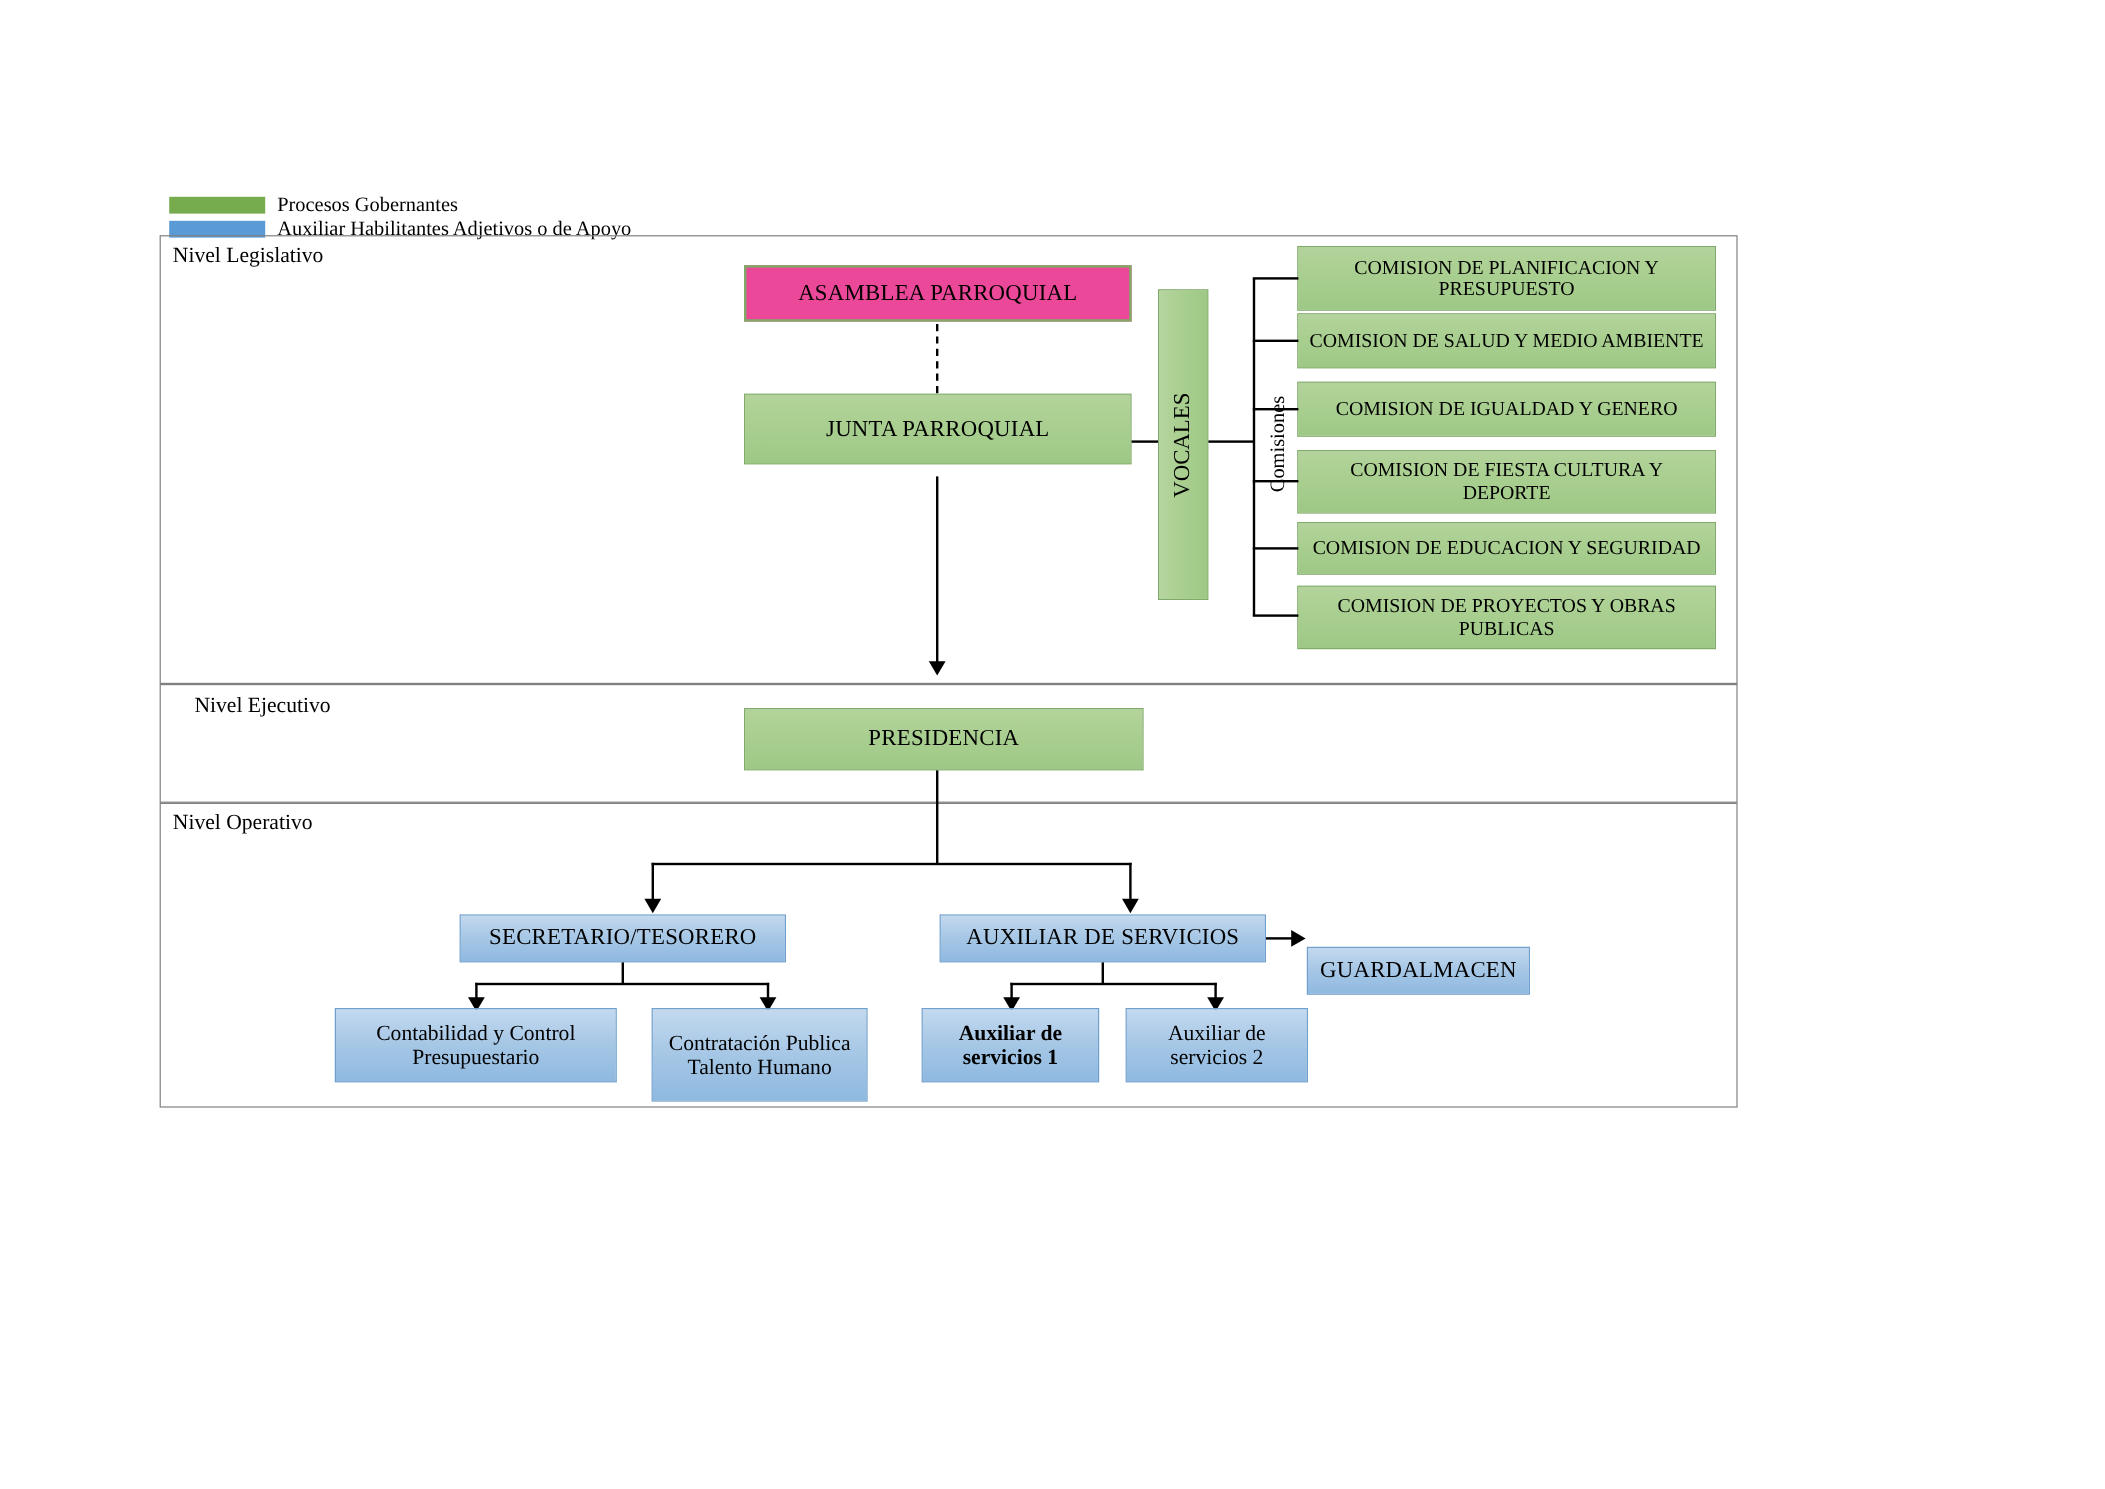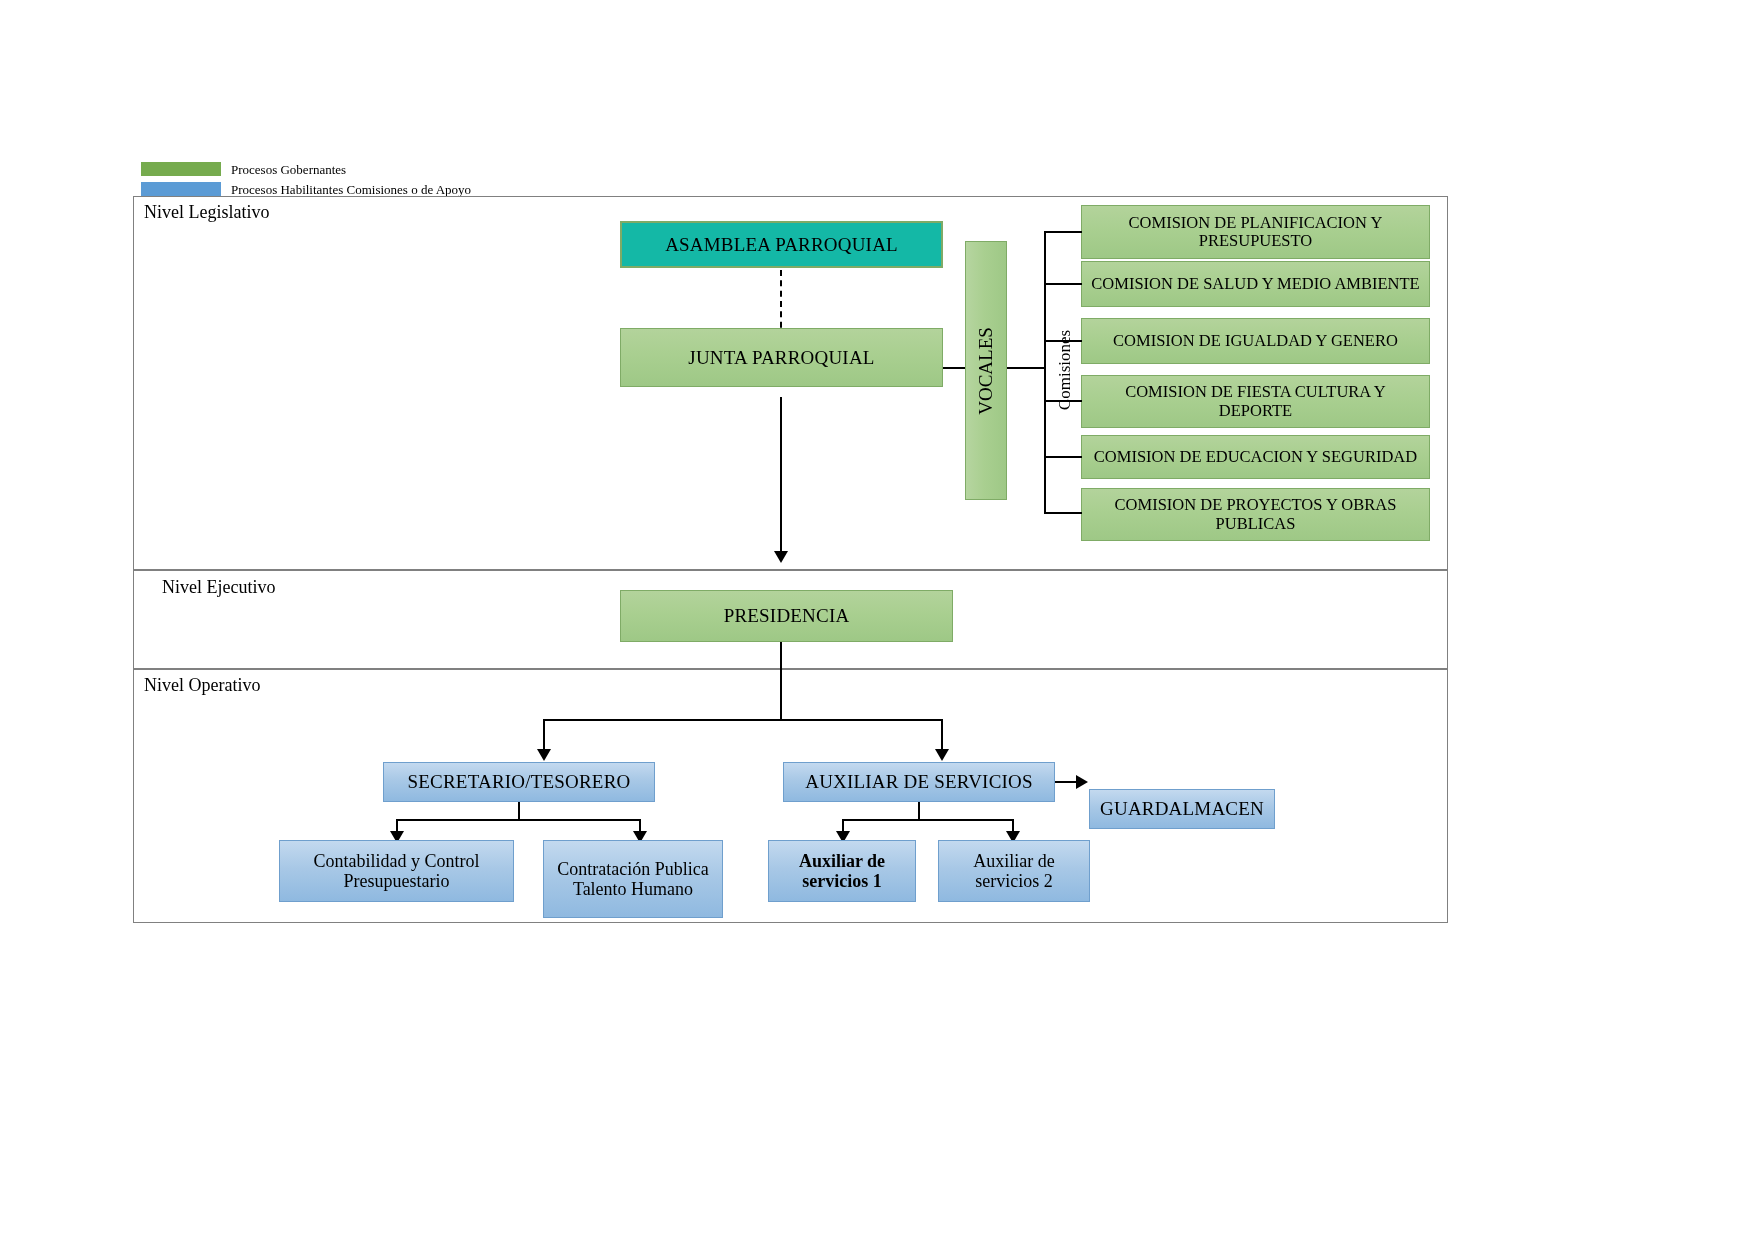--- a/index.html
+++ b/index.html
@@ -24,21 +24,21 @@
     position: absolute;
     display: flex;
     align-items: center;
   }
   .legend-swatch {
     width: 80px;
     height: 14px;
     margin-right: 10px;
   }
   .legend-label {
-    font-size: 13px;
+    font-size: 17px;
     line-height: 1;
     white-space: nowrap;
   }
 
   
   .band {
     position: absolute;
     border: 1px solid #808080;
     background: transparent;
     box-sizing: border-box;
@@ -59,21 +59,21 @@
     justify-content: center;
     text-align: center;
     border: 1px solid #7aa661;
     line-height: 1.12;
   }
   .box.green {
     background: linear-gradient(to bottom, #b3d39b 0%, #a9cf90 45%, #9ec886 100%);
     border-color: #7fab66;
   }
   .box.white-green {
-    background: #14b8a6;
+    background: #ec4899;
     border: 2px solid #7fab66;
   }
   .box.blue {
     background: linear-gradient(to bottom, #c3d9ef 0%, #a8c8e6 45%, #8fb9e0 100%);
     border: 1px solid #6f9fcd;
   }
   .box .txt {
     display: block;
     padding: 0 8px;
   }
@@ -147,21 +147,21 @@
 
 <div id="canvas">
 
   <div class="legend-row" style="left:141px; top:162px;">
     <span class="legend-swatch" style="background:#76ab4e;"></span>
     <span class="legend-label">Procesos Gobernantes</span>
   </div>
 
   <div class="legend-row" style="left:141px; top:182px;">
     <span class="legend-swatch" style="background:#5b9bd5;"></span>
-    <span class="legend-label">Procesos Habilitantes Comisiones o de Apoyo</span>
+    <span class="legend-label">Auxiliar Habilitantes Adjetivos o de Apoyo</span>
   </div>
 
   <div class="band" style="left:133px; top:196px; width:1315px; height:374px;"></div>
   <div class="band-title" style="left:144px; top:203px;">Nivel Legislativo</div>
 
   <div class="band" style="left:133px; top:570px; width:1315px; height:99px;"></div>
   <div class="band-title" style="left:144px; top:578px;margin-left:18px;">Nivel Ejecutivo</div>
 
   <div class="band" style="left:133px; top:669px; width:1315px; height:254px;"></div>
   <div class="band-title" style="left:144px; top:676px;">Nivel Operativo</div>

